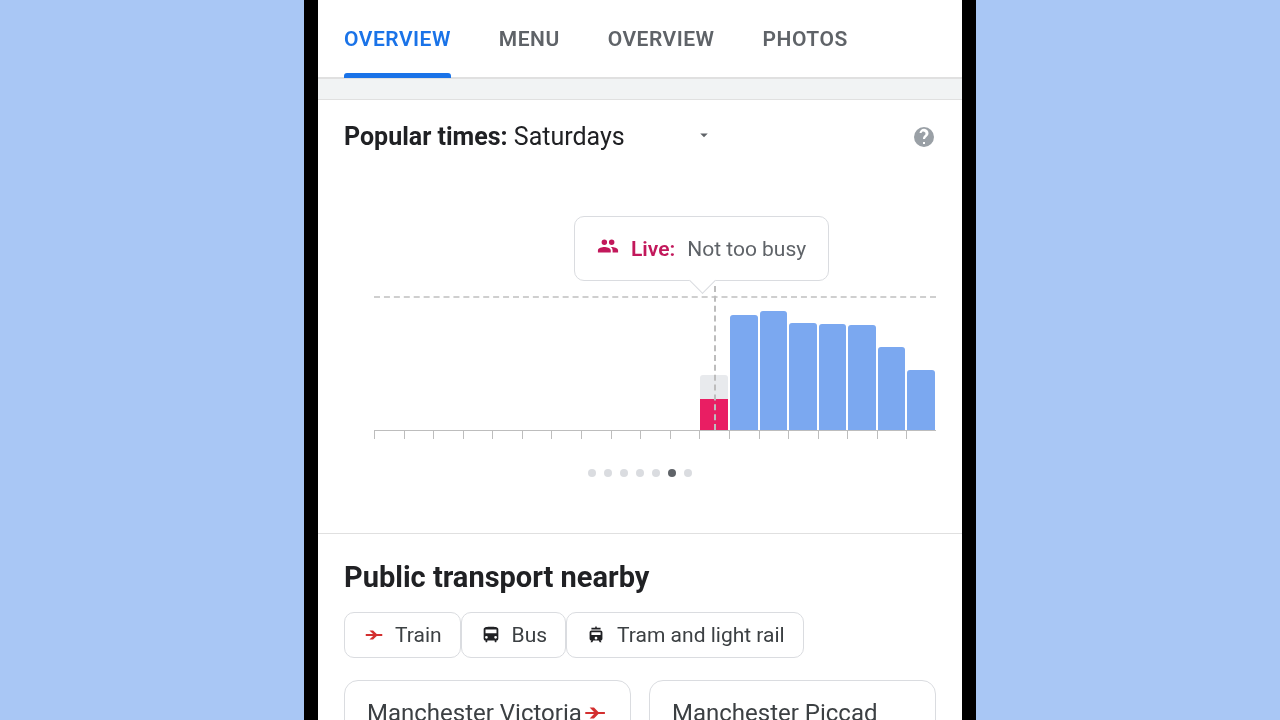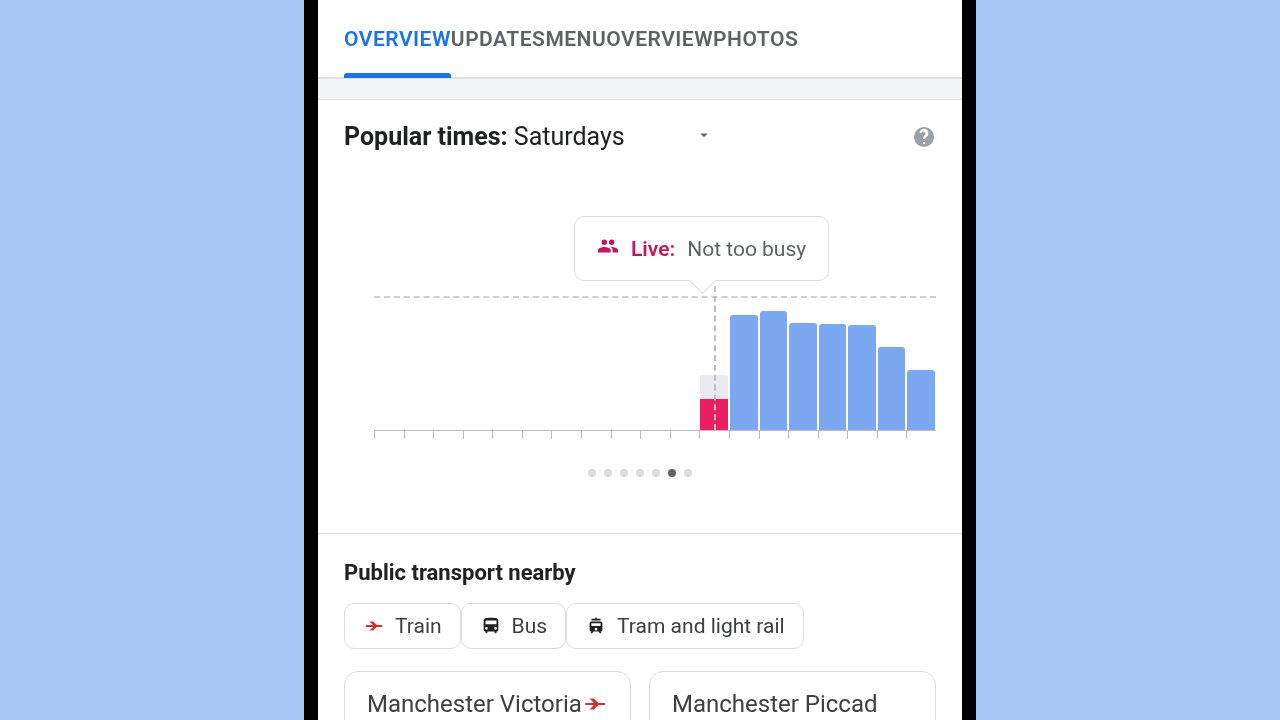--- a/index.html
+++ b/index.html
@@ -27,20 +27,21 @@
     overflow: hidden;
     position: relative;
   }
   
   .tabs {
     display: flex;
     align-items: center;
     height: 78px;
     border-bottom: 1px solid #e0e0e0;
     padding: 0 26px;
+    gap: 48px;
   }
   .tab {
     font-size: 21px;
     font-weight: 600;
     color: #5f6368;
     letter-spacing: 0.5px;
     position: relative;
     height: 100%;
     display: flex;
     align-items: center;
@@ -183,21 +184,21 @@
   }
   .dot { width: 8px; height: 8px; border-radius: 50%; background: #dadce0; }
   .dot.active { background: #5f6368; }
   
   .pt-section {
     border-top: 1px solid #e0e0e0;
     margin-top: 32px;
     padding: 26px 26px 0 26px;
     position: relative;
   }
-  .pt-heading { font-size: 22px; font-weight: 700; color: #202124; margin-bottom: 18px; }
+  .pt-heading { font-size: 29px; font-weight: 700; color: #202124; margin-bottom: 18px; }
   .chips { display: flex; margin-bottom: 22px; }
   .chip {
     display: flex; align-items: center; gap: 10px;
     border: 1px solid #dadce0;
     border-radius: 10px;
     padding: 10px 18px;
     font-size: 21px;
     color: #3c4043;
     cursor: pointer;
     background: #fff;
@@ -219,21 +220,20 @@
   }
 </style>
 </head>
 <body>
 
 <div class="device-frame">
   <div class="screen">
 
     <div class="tabs">
       <div class="tab active">OVERVIEW</div>
-      <div class="tab">UPDATES</div>
       <div class="tab">MENU</div>
       <div class="tab">OVERVIEW</div>
       <div class="tab">PHOTOS</div>
     </div>
 
     <div class="section-gap"></div>
 
     <div class="pt-header">
       <div class="pt-title">
         <b>Popular times:</b>

